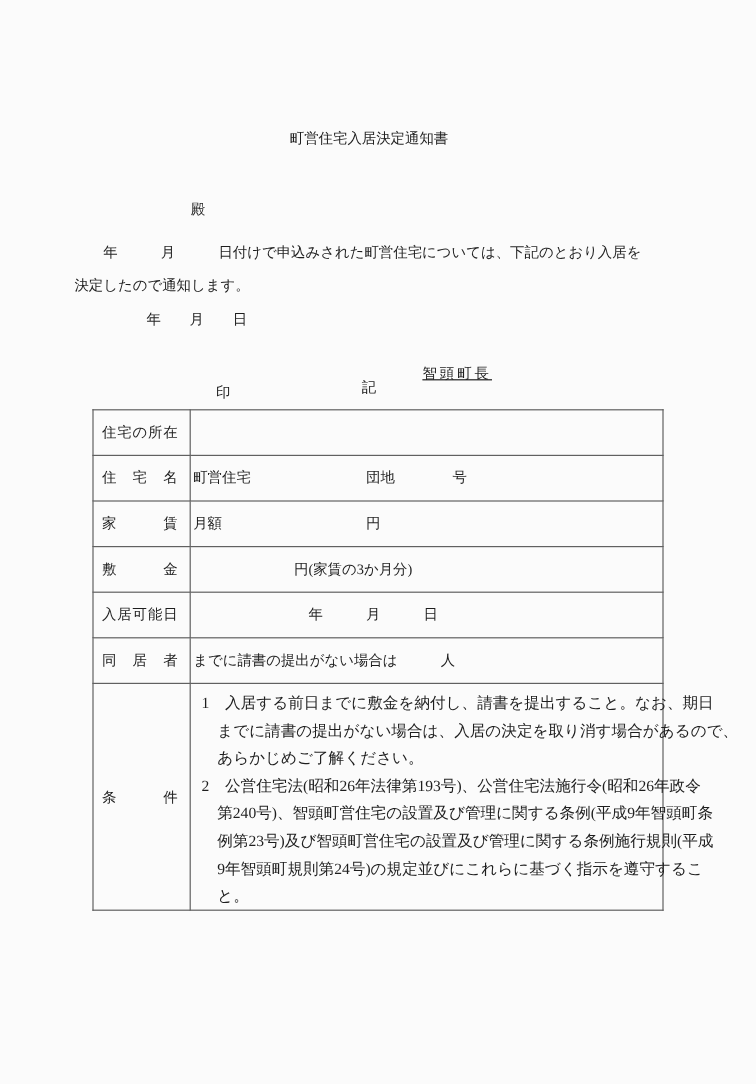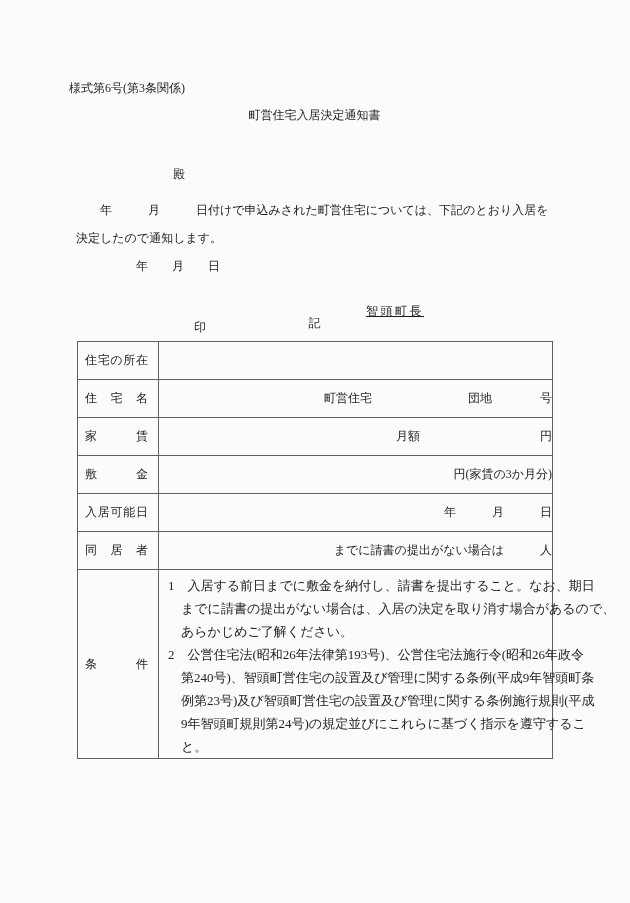--- a/index.html
+++ b/index.html
@@ -9,21 +9,21 @@
     width: 630px;
     height: 903px;
     background: #fbfbfb;
     font-family: "Liberation Serif", "DejaVu Serif", serif;
     font-size: 12px;
     color: #1e1e1e;
     overflow: hidden;
   }
   .hline {
     position: absolute;
-    left: 76px;
+    left: 62px;
     right: 77px;
     line-height: 16px;
     white-space: pre;
   }
   .form-number   { left: 69px; top: 80px; }
   .doc-title     { top: 107px; text-align: center; }
   .receipt-line  { top: 138px; text-align: right; padding-right: 22px; }
   .addressee     { top: 166px; padding-left: 97px; }
   .intro         { top: 196px; line-height: 28px; }
   .issue-date    { top: 258px; }
@@ -41,35 +41,34 @@
     table-layout: fixed;
   }
   .form-table td {
     border: 1px solid #606060;
     vertical-align: middle;
   }
   .form-table tr { height: 38px; }
   .form-table tr.row-conditions { height: 189px; }
   td.lbl { width: 81px; padding: 0 10px 0 7px; }
   td.lbl .just { display: flex; justify-content: space-between; width: 100%; }
-  td.val { padding-left: 2px; white-space: pre; text-align: right; }
+  td.val { padding-left: 2px; white-space: pre; }
   td.val-cond {
     vertical-align: top;
     padding: 4px 0 0 9px;
     font-size: 13px;
     line-height: 23px;
     white-space: pre;
   }
 </style>
 </head>
 <body>
 
 <div class="page">
 
-  <div class="hline form-number">様式第6号(第3条関係)</div>
 
   <div class="hline doc-title">町営住宅入居決定通知書</div>
 
 
   <div class="hline addressee">殿</div>
 
   <div class="hline intro">　　年　　　月　　　日付けで申込みされた町営住宅については、下記のとおり入居を
 決定したので通知します。</div>
 
   <div class="hline issue-date">　　　　　年　　月　　日</div>

